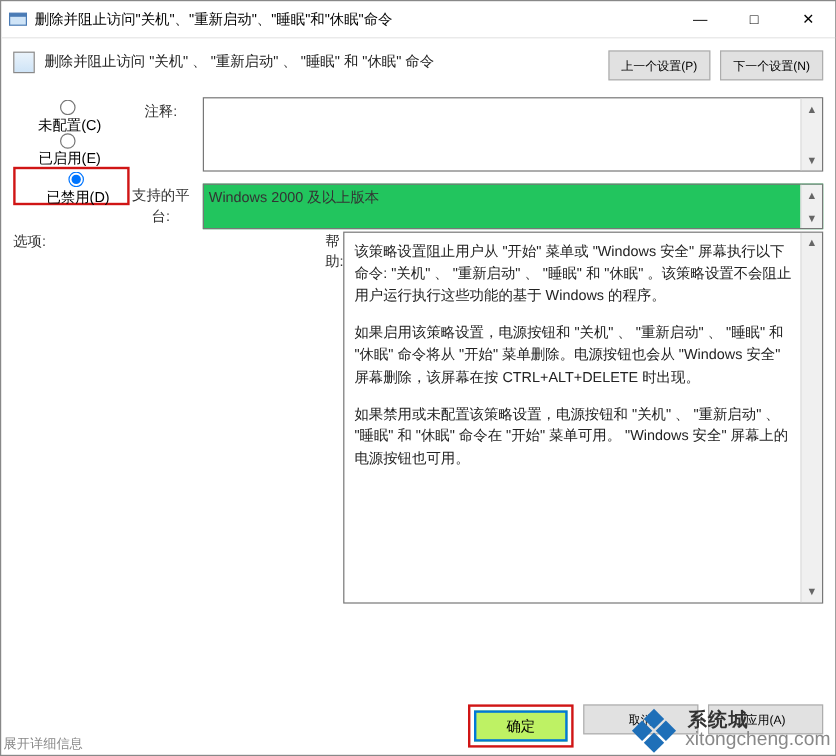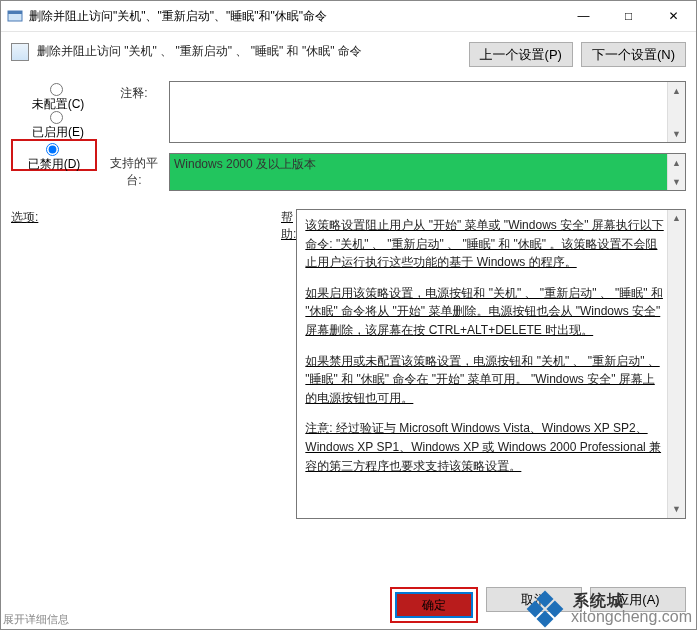--- a/index.html
+++ b/index.html
@@ -63,21 +63,21 @@
   .nav-btns {
     display:flex;
     gap:8px;
     margin-left: 8px;
   }
   .wbtn {
     height: 23px;
     padding: 0 10px;
     border: 1px solid #adadad;
     background: #e1e1e1;
-    font-size: 13px;
+    font-size: 10px;
     display: inline-flex;
     align-items: center;
     justify-content: center;
     color:#000;
   }
 
   .body-area {
     position: relative;
     padding: 0 10px;
   }
@@ -95,21 +95,21 @@
     display:flex;
     align-items:center;
     height: 22px;
     margin-bottom: 6px;
     padding-left: 2px;
     flex-direction: column;
   }
   .radio-item input { margin:0 4px 0 0; }
   .red-box {
     border: 2px solid #d01515;
-    padding: 2px 4px 4px 2px;
+    padding: 2px 4px 4px 13px;
     margin-top: 4px;
     width: 76px;
   }
 
   .lbl-col {
     width: 62px;
     text-align: center;
     padding-right: 4px;
     padding-top: 4px;
     color: #333;
@@ -148,23 +148,22 @@
     position:absolute;
     left:0;right:0;height:17px;
     display:flex;align-items:center;justify-content:center;
     color:#666;font-size:9px;
   }
   .fake-scroll .arrow.top{top:0;}
   .fake-scroll .arrow.bot{bottom:0;}
 
   .panes {
     display:flex;
-    margin-top: 18px;
-    gap: 20px;
-    text-decoration: underline;
+    margin-top: 2px;
+    gap: 10px;
   }
   .pane-left { width: 250px; }
   .pane-right { flex:1; display:flex; flex-direction:row; }
   .pane-label { margin-bottom: 6px; color:#333; }
 
   .help-box {
     border:1px solid #777;
     background:#fff;
     padding: 6px 20px 6px 8px;
     height: 310px;
@@ -184,21 +183,21 @@
     display:flex;
     justify-content:flex-end;
     gap:8px;
   }
   .ok-wrap {
     border:2px solid #d01515;
     padding:3px;
   }
   .ok-btn {
     border:2px solid #0078d7;
-    background:#b91c1c;
+    background:#bef264;
     width: 74px; height:22px;
     font-size:12px;
     display:inline-flex;align-items:center;justify-content:center;
   }
   .std-btn {
     width: 74px; height:23px;
   }
 
   .watermark {
     position:absolute;
@@ -306,21 +305,20 @@
     <div class="panes">
       <div class="pane-left">
         <div class="pane-label">选项:</div>
       </div>
       <div class="pane-right">
         <div class="pane-label">帮助:</div>
         <div class="help-box">
           <p>该策略设置阻止用户从 "开始" 菜单或 "Windows 安全" 屏幕执行以下命令: "关机" 、 "重新启动" 、 "睡眠" 和 "休眠" 。该策略设置不会阻止用户运行执行这些功能的基于 Windows 的程序。</p>
           <p>如果启用该策略设置，电源按钮和 "关机" 、 "重新启动" 、 "睡眠" 和 "休眠" 命令将从 "开始" 菜单删除。电源按钮也会从 "Windows 安全" 屏幕删除，该屏幕在按 CTRL+ALT+DELETE 时出现。</p>
           <p>如果禁用或未配置该策略设置，电源按钮和 "关机" 、 "重新启动" 、 "睡眠" 和 "休眠" 命令在 "开始" 菜单可用。 "Windows 安全" 屏幕上的电源按钮也可用。</p>
-          <p>注意: 经过验证与 Microsoft Windows Vista、Windows XP SP2、Windows XP SP1、Windows XP 或 Windows 2000 Professional 兼容的第三方程序也要求支持该策略设置。</p>
           <div class="fake-scroll">
             <span class="arrow top">▲</span>
             <span class="arrow bot">▼</span>
           </div>
         </div>
       </div>
     </div>
 
   </div>
 

